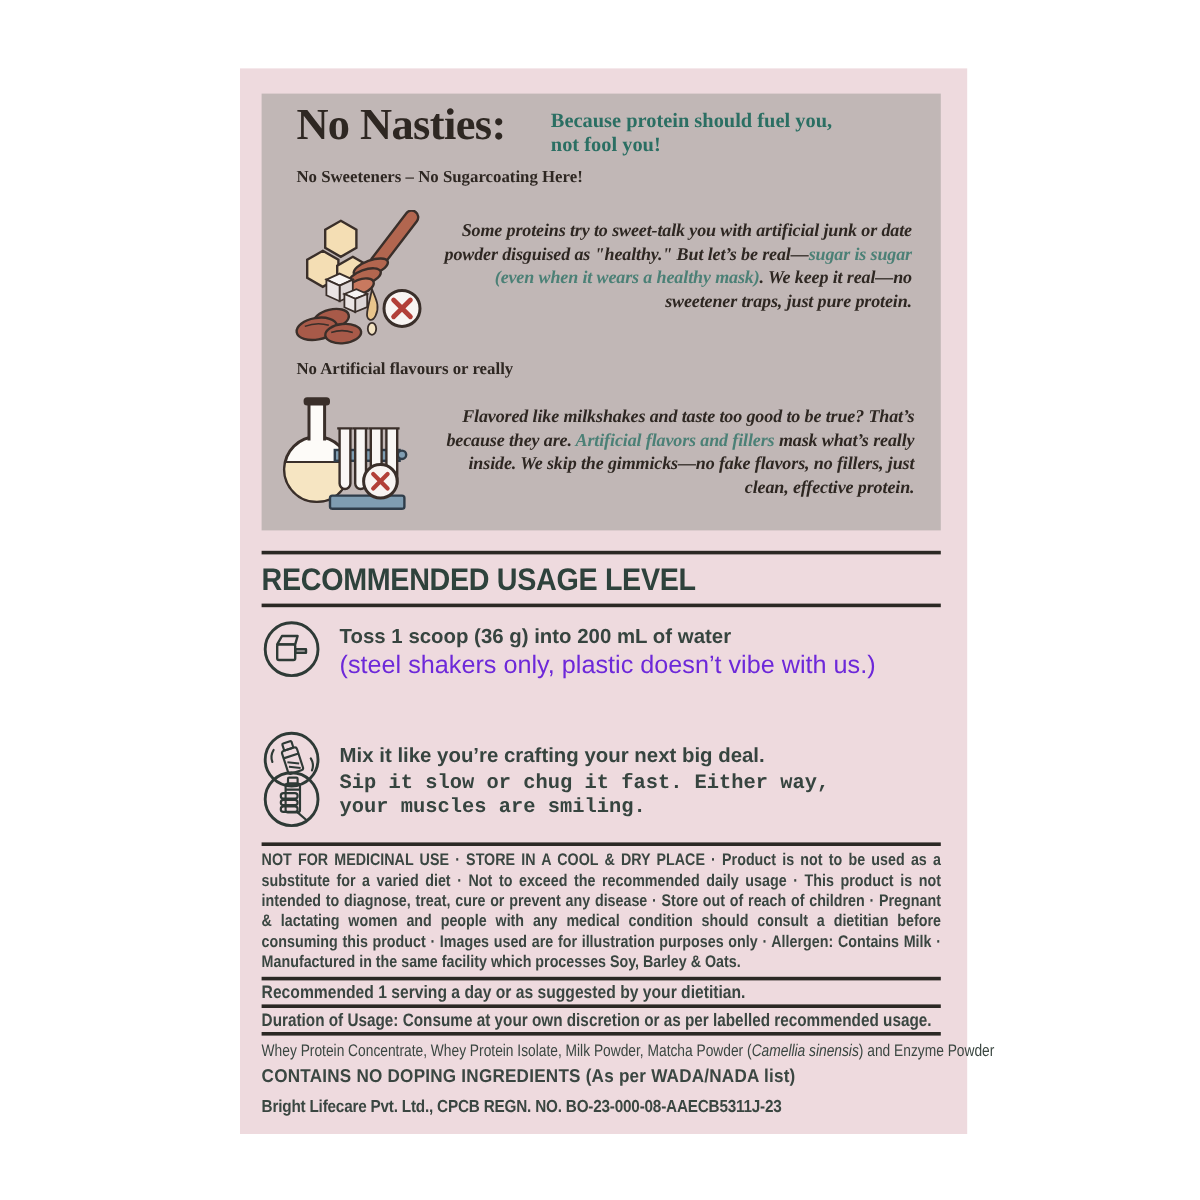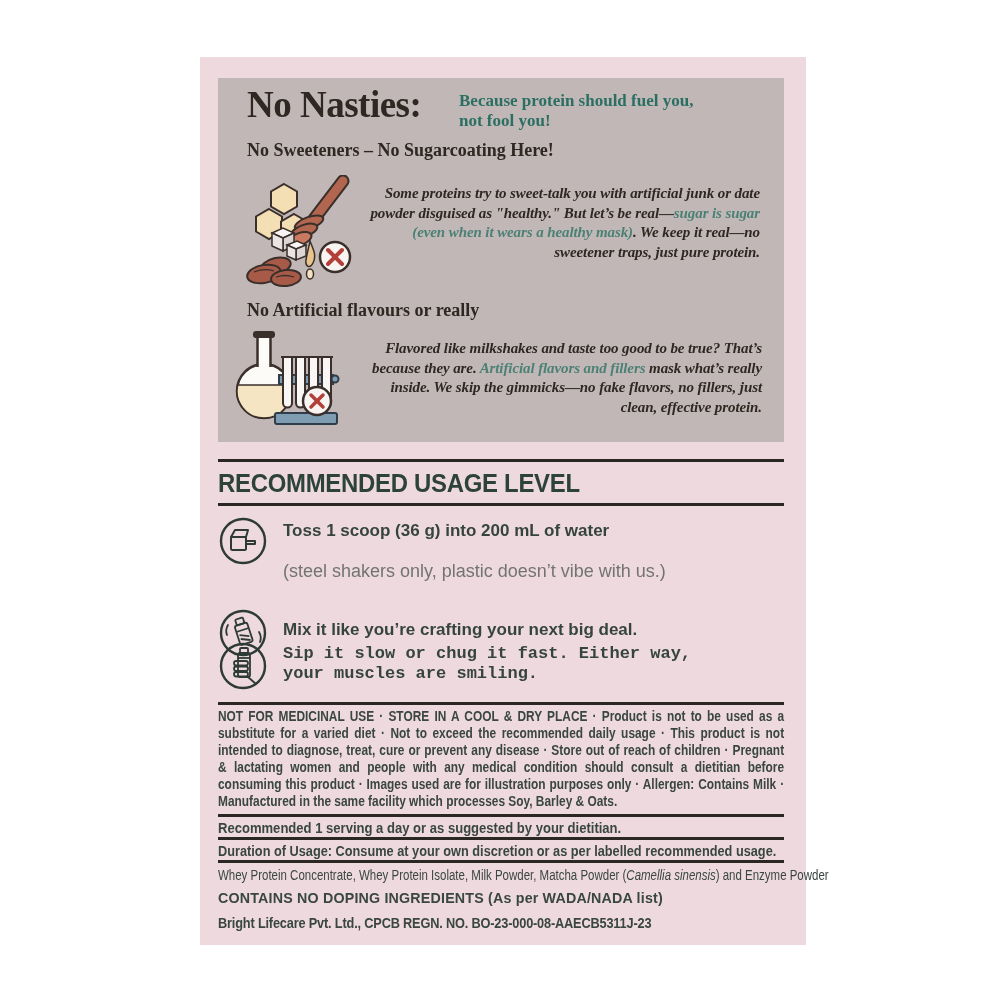--- a/index.html
+++ b/index.html
@@ -7,36 +7,36 @@
           font-family:"Liberation Sans","DejaVu Sans",sans-serif;}
   .label{position:absolute;left:200px;top:57px;width:606px;height:888px;background:#eedade;}
   .panel{position:absolute;left:218px;top:78px;width:566px;height:364px;background:#c1b7b6;}
 
   .serif{font-family:"Liberation Serif","DejaVu Serif",serif;}
   .abs{position:absolute;}
 
   .nasties-title{left:247px;top:86px;font-size:37px;font-weight:bold;color:#2e2722;line-height:1;letter-spacing:-0.5px;}
   .tagline{left:459px;top:91px;font-size:17px;font-weight:bold;color:#2b6f63;line-height:1.2;}
   .tagline span{display:block;}
-  .subhead{font-size:18px;font-weight:bold;color:#2e2722;line-height:1.1;}
+  .subhead{font-size:14px;font-weight:bold;color:#2e2722;line-height:1.1;}
   .h2{left:247px;top:141px;}
   .h3{left:247px;top:301px;}
   .para{font-size:15px;font-style:italic;font-weight:bold;color:#2e2722;line-height:1.3;letter-spacing:-0.1px;text-align:right;}
   .para .accent{color:#4b8076;}
   .para1{left:360px;top:184px;width:400px;}
   .para2{left:360px;top:339px;width:402px;font-style:italic;}
 
   .rule{position:absolute;left:218px;width:566px;height:3px;background:#2b2824;}
   .usage-heading{left:218px;top:468px;font-size:26px;font-weight:bold;color:#2e423c;letter-spacing:-0.3px;
                  transform:scaleX(0.92);transform-origin:0 0;white-space:nowrap;}
   .row{position:absolute;left:218px;}
   .row-icon{position:absolute;left:0;top:0;}
   .row-text{position:absolute;left:65px;top:5px;color:#36443f;}
   .row-title{font-size:17px;font-weight:bold;line-height:1.2;white-space:nowrap;}
-  .row-sub{font-size:18px;line-height:1.3;color:#737373;white-space:nowrap;margin-top:19px;}
+  .row-sub{font-size:21px;line-height:1.3;color:#6d28d9;white-space:nowrap;}
 
   .fineprint{left:218px;top:708px;width:666px;font-size:14px;font-weight:bold;line-height:1.22;
              color:#3a4641;text-align:justify;transform:scaleX(0.85);transform-origin:0 0;letter-spacing:0;}
   .oneline{white-space:nowrap;transform-origin:0 0;color:#3a4641;}
   .serving{left:218px;top:819px;font-size:15px;font-weight:bold;transform:scaleX(0.87);}
   .duration{left:218px;top:842px;font-size:15px;font-weight:bold;transform:scaleX(0.85);}
   .ingredients{left:218px;top:867px;font-size:14px;transform:scaleX(0.82);}
   .doping{left:218px;top:889px;font-size:15.5px;font-weight:bold;letter-spacing:0.2px;transform:scaleX(0.92);}
   .mfr{left:218px;top:915px;font-size:14.5px;font-weight:bold;transform:scaleX(0.88);letter-spacing:-0.2px;}
 </style>

